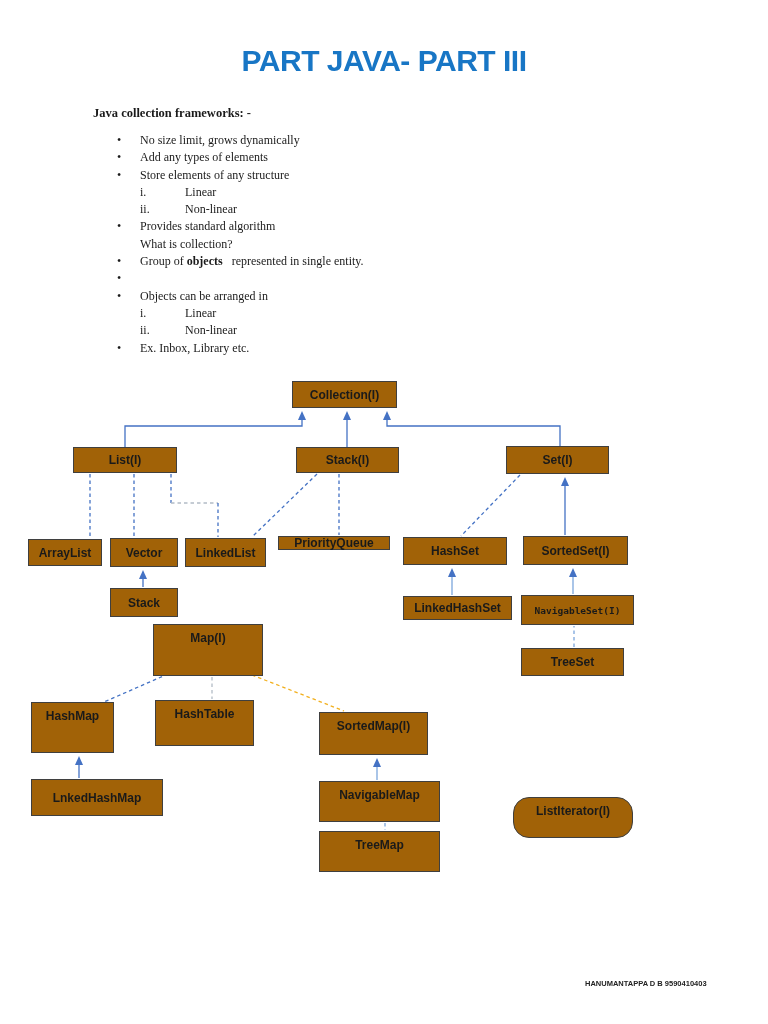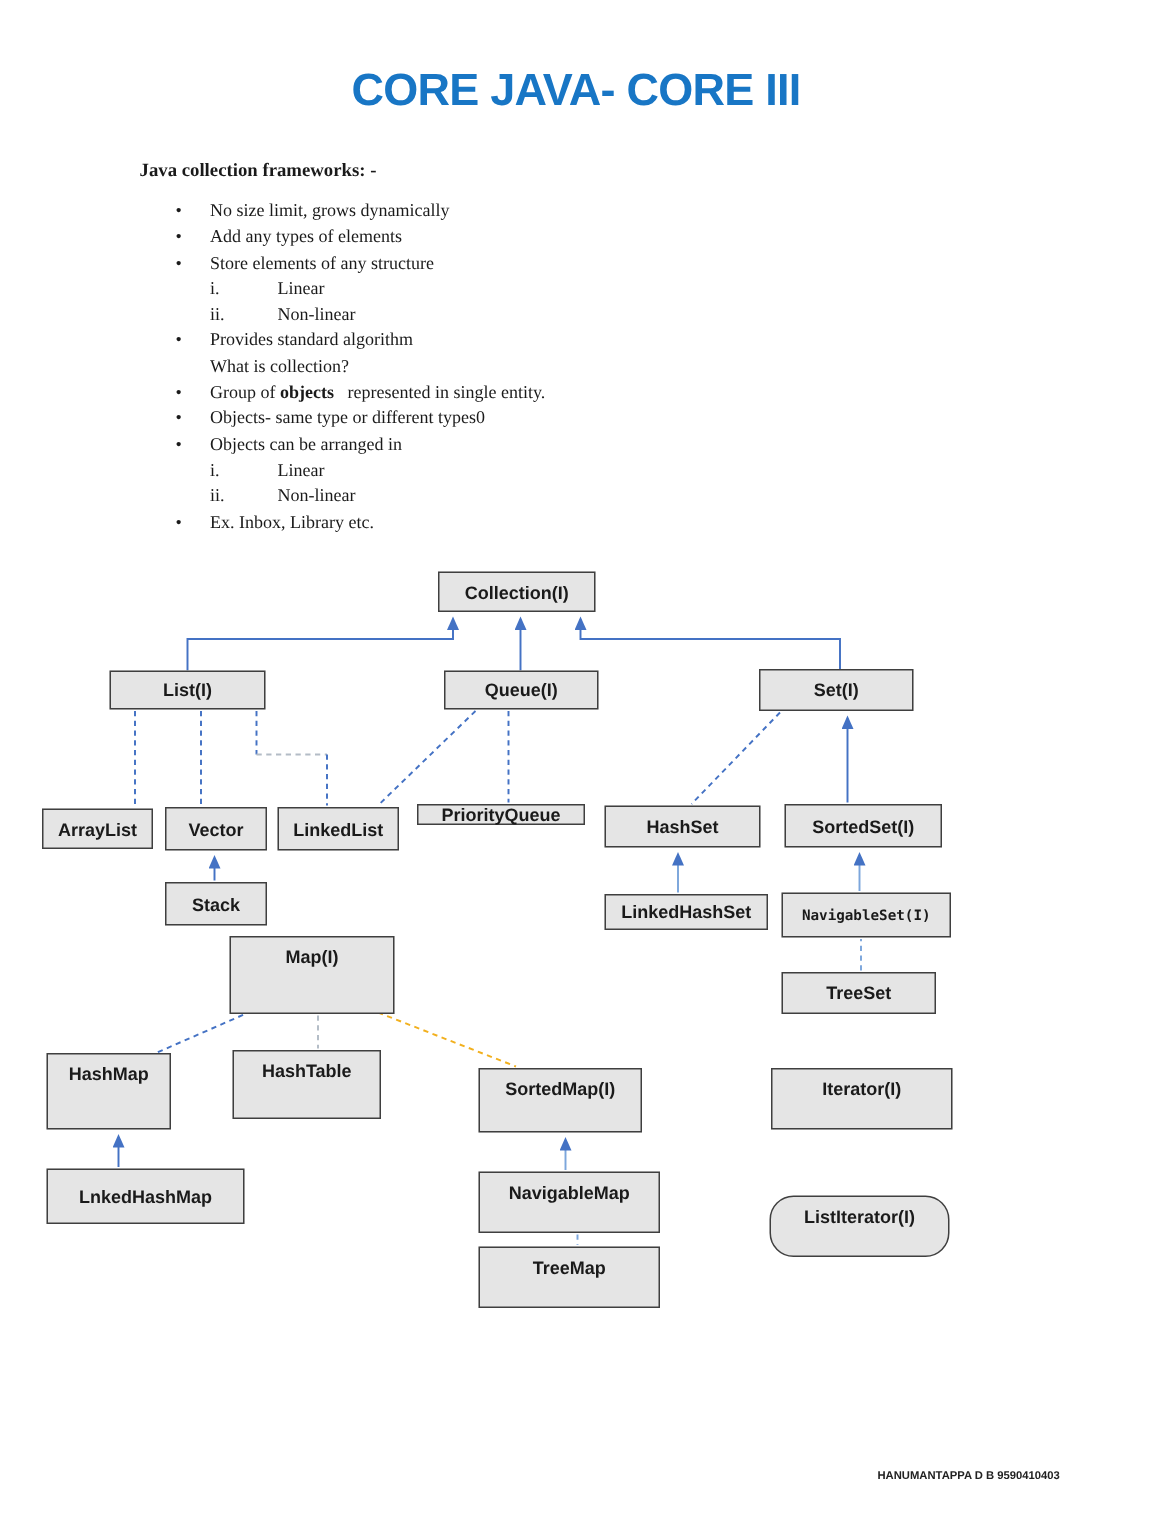--- a/index.html
+++ b/index.html
@@ -19,36 +19,36 @@
   .row .marker{flex:0 0 23px;margin-left:24px;}
   .row .num{flex:0 0 45px;margin-left:47px;}
   .row .plainpad{flex:0 0 0;margin-left:47px;}
   .row .txt{flex:1;}
   .bold{font-weight:700;}
   .sp{white-space:pre;}
 
   
   .diagram{position:absolute;left:0;top:0;width:768px;height:1024px;}
   .conn-svg{position:absolute;left:0;top:0;}
-  .node{position:absolute;background:#e5e5e5;border:1.6px solid #3f3f3f;box-sizing:border-box;
+  .node{position:absolute;background:#a16207;border:1.6px solid #3f3f3f;box-sizing:border-box;
         display:flex;justify-content:center;align-items:center;
         font-family:"Liberation Sans", sans-serif;font-weight:700;font-size:12px;color:#1a1a1a;}
   .node.vtop{align-items:flex-start;padding-top:6px;}
   .node.mono{font-family:"DejaVu Sans Mono", monospace;font-size:9.5px;letter-spacing:0;}
 
   
   .footer{position:absolute;left:585px;top:979px;width:160px;
           font-family:"Liberation Sans", sans-serif;font-weight:700;font-size:7.5px;color:#222;}
 </style>
 </head>
 <body>
 
 <div class="page">
 
-  <div class="title" style="color: rgb(24, 118, 197);">CORE JAVA- CORE III</div>
+  <div class="title" style="color: rgb(24, 118, 197);">PART JAVA- PART III</div>
 
   <div class="textblock">
     <div class="heading">Java collection frameworks: -</div>
     <div id="bullets">
         <div class="row">
           <span class="marker">•</span>
           <span class="txt"><span>No size limit, grows dynamically</span></span>
         </div>
         <div class="row">
           <span class="marker">•</span>
@@ -73,21 +73,20 @@
         <div class="row">
           <span class="plainpad"></span>
           <span class="txt"><span>What is collection?</span></span>
         </div>
         <div class="row">
           <span class="marker">•</span>
           <span class="txt"><span>Group of </span><span class="bold">objects</span><span class="sp">   represented in single entity.</span></span>
         </div>
         <div class="row">
           <span class="marker">•</span>
-          <span class="txt"><span>Objects- same type or different types0</span></span>
         </div>
         <div class="row">
           <span class="marker">•</span>
           <span class="txt"><span>Objects can be arranged in</span></span>
         </div>
         <div class="row">
           <span class="num">i.</span>
           <span class="txt"><span>Linear</span></span>
         </div>
         <div class="row">
@@ -126,37 +125,36 @@
         <path d="M574,647 L574,626" fill="none" stroke="#7CA6DC" stroke-width="1.3" stroke-dasharray="3.5 3"></path>
         <path d="M168,674 L104,702" fill="none" stroke="#4472C4" stroke-width="1.3" stroke-dasharray="3.5 3"></path>
         <path d="M212,677 L212,699" fill="none" stroke="#B3BCC6" stroke-width="1.3" stroke-dasharray="3.5 3"></path>
         <path d="M252,675 L344,711" fill="none" stroke="#F2B01E" stroke-width="1.3" stroke-dasharray="3.5 3"></path>
         <path d="M79,778 L79,758" fill="none" stroke="#4472C4" stroke-width="1.3" marker-end="url(#arr)"></path>
         <path d="M377,780 L377,760" fill="none" stroke="#7CA6DC" stroke-width="1.3" marker-end="url(#arr)"></path>
         <path d="M385,823 L385,830" fill="none" stroke="#7CA6DC" stroke-width="1.3" stroke-dasharray="3.5 3"></path>
       </svg>
       <div class="node" style="left: 292px; top: 381px; width: 105px; height: 27px; border-color: rgb(63, 63, 63);">Collection(I)</div>
       <div class="node" style="left: 73px; top: 447px; width: 104px; height: 26px; border-color: rgb(63, 63, 63);">List(I)</div>
-      <div class="node" style="left: 296px; top: 447px; width: 103px; height: 26px; border-color: rgb(63, 63, 63);">Queue(I)</div>
+      <div class="node" style="left: 296px; top: 447px; width: 103px; height: 26px; border-color: rgb(63, 63, 63);">Stack(I)</div>
       <div class="node" style="left: 506px; top: 446px; width: 103px; height: 28px; border-color: rgb(63, 63, 63);">Set(I)</div>
       <div class="node" style="left: 28px; top: 539px; width: 74px; height: 27px; border-color: rgb(63, 63, 63);">ArrayList</div>
       <div class="node" style="left: 110px; top: 538px; width: 68px; height: 29px; border-color: rgb(63, 63, 63);">Vector</div>
       <div class="node" style="left: 185px; top: 538px; width: 81px; height: 29px; border-color: rgb(63, 63, 63);">LinkedList</div>
       <div class="node" style="left: 278px; top: 536px; width: 112px; height: 14px; border-color: rgb(63, 63, 63);">PriorityQueue</div>
       <div class="node" style="left: 403px; top: 537px; width: 104px; height: 28px; border-color: rgb(63, 63, 63);">HashSet</div>
       <div class="node" style="left: 523px; top: 536px; width: 105px; height: 29px; border-color: rgb(63, 63, 63);">SortedSet(I)</div>
       <div class="node" style="left: 110px; top: 588px; width: 68px; height: 29px; border-color: rgb(63, 63, 63);">Stack</div>
       <div class="node" style="left: 403px; top: 596px; width: 109px; height: 24px; border-color: rgb(63, 63, 63);">LinkedHashSet</div>
       <div class="node mono" style="left: 521px; top: 595px; width: 113px; height: 30px; border-color: rgb(63, 63, 63);">NavigableSet(I)</div>
       <div class="node" style="left: 521px; top: 648px; width: 103px; height: 28px; border-color: rgb(63, 63, 63);">TreeSet</div>
       <div class="node vtop" style="left: 153px; top: 624px; width: 110px; height: 52px; border-color: rgb(63, 63, 63);">Map(I)</div>
       <div class="node vtop" style="left: 31px; top: 702px; width: 83px; height: 51px; border-color: rgb(63, 63, 63);">HashMap</div>
       <div class="node vtop" style="left: 155px; top: 700px; width: 99px; height: 46px; border-color: rgb(63, 63, 63);">HashTable</div>
       <div class="node vtop" style="left: 319px; top: 712px; width: 109px; height: 43px; border-color: rgb(63, 63, 63);">SortedMap(I)</div>
-      <div class="node vtop" style="left: 514px; top: 712px; width: 121px; height: 41px; border-color: rgb(63, 63, 63);">Iterator(I)</div>
       <div class="node" style="left: 31px; top: 779px; width: 132px; height: 37px; border-color: rgb(63, 63, 63);">LnkedHashMap</div>
       <div class="node vtop" style="left: 319px; top: 781px; width: 121px; height: 41px; border-color: rgb(63, 63, 63); text-align: center;">NavigableMap</div>
       <div class="node vtop" style="left: 513px; top: 797px; width: 120px; height: 41px; border-color: rgb(63, 63, 63); border-radius: 16px;">ListIterator(I)</div>
       <div class="node vtop" style="left: 319px; top: 831px; width: 121px; height: 41px; border-color: rgb(63, 63, 63);">TreeMap</div>
     </div>
 
   <div class="footer">HANUMANTAPPA D B 9590410403</div>
 </div>
 
 </body></html>

